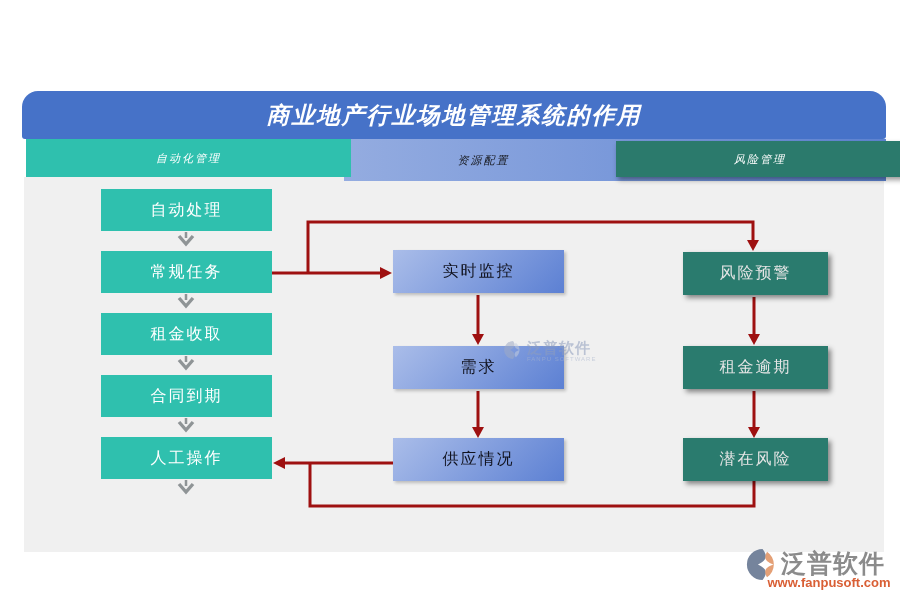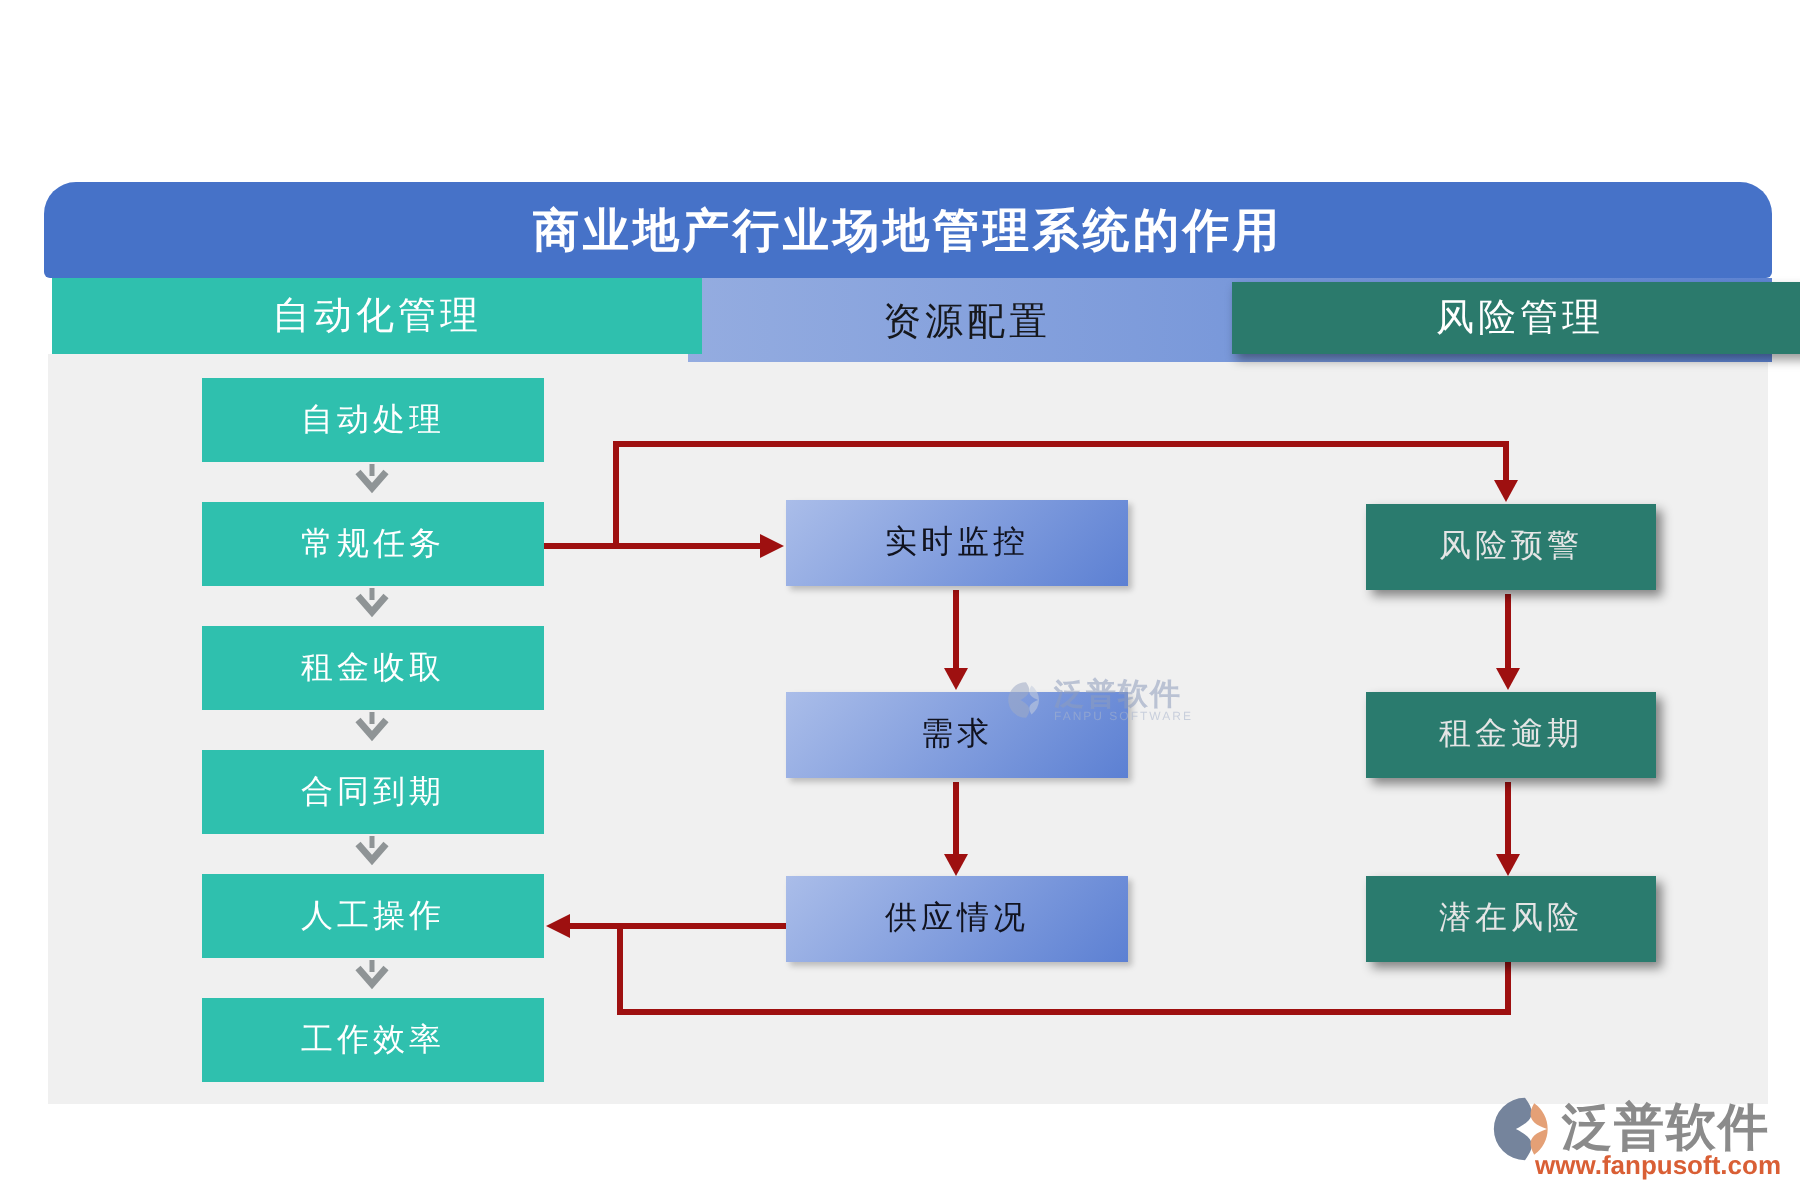--- a/index.html
+++ b/index.html
@@ -3,27 +3,27 @@
 <meta charset="utf-8">
 <style>
   html,body{margin:0;padding:0;background:#ffffff;}
   body{font-family:"Liberation Sans","DejaVu Sans",sans-serif;}
   #stage{position:relative;width:900px;height:600px;background:#ffffff;overflow:hidden;}
 
   
   .title-bar{position:absolute;left:22px;top:91px;width:864px;height:48px;
     background:#4672c8;border-radius:16px 16px 3px 3px;
     display:flex;align-items:center;justify-content:center;
-    color:#ffffff;font-size:23px;font-weight:bold;letter-spacing:2px;z-index:4;}
+    color:#ffffff;font-size:23px;font-weight:bold;letter-spacing:2px;z-index:4;font-style:italic;}
 
   
   .blue-bar{position:absolute;left:344px;top:139px;width:542px;height:42px;
     background:linear-gradient(to right,#94ace0,#5f85d4);z-index:2;}
   .tab{position:absolute;display:flex;align-items:center;justify-content:center;
-    font-size:19px;letter-spacing:2px;z-index:3;}
+    font-size:11px;letter-spacing:2px;z-index:3;font-style:italic;}
   .tab-automation{left:26px;top:139px;width:325px;height:38px;background:#2fc0ae;color:#ffffff;}
   .tab-resource{left:351px;top:139px;width:265px;height:43px;background:transparent;color:#16181d;}
   .tab-risk{left:616px;top:141px;width:288px;height:36px;background:#2b7a6c;color:#ffffff;
     box-shadow:2px 3px 5px rgba(0,0,0,0.40);}
 
   
   .content-bg{position:absolute;left:24px;top:177px;width:860px;height:375px;background:#f0f0f0;z-index:1;}
 
   
   .node{position:absolute;display:flex;align-items:center;justify-content:center;
@@ -64,21 +64,20 @@
   <div class="tab tab-resource">资源配置</div>
   <div class="tab tab-risk">风险管理</div>
 
   <div class="content-bg"></div>
 
   <div class="node node-teal" style="top:189px">自动处理</div>
   <div class="node node-teal" style="top:251px">常规任务</div>
   <div class="node node-teal" style="top:313px">租金收取</div>
   <div class="node node-teal" style="top:375px">合同到期</div>
   <div class="node node-teal" style="top:437px">人工操作</div>
-  <div class="node node-teal" style="top:499px">工作效率</div>
 
   <svg class="chevron" style="top:232px" viewBox="0 0 20 15">
       <path d="M10 0 V6" stroke="#8f9496" stroke-width="2.5" fill="none"></path>
       <path d="M3 4 L10 12 L17 4" stroke="#8f9496" stroke-width="3.4" fill="none"></path>
     </svg>
   <svg class="chevron" style="top:294px" viewBox="0 0 20 15">
       <path d="M10 0 V6" stroke="#8f9496" stroke-width="2.5" fill="none"></path>
       <path d="M3 4 L10 12 L17 4" stroke="#8f9496" stroke-width="3.4" fill="none"></path>
     </svg>
   <svg class="chevron" style="top:356px" viewBox="0 0 20 15">

